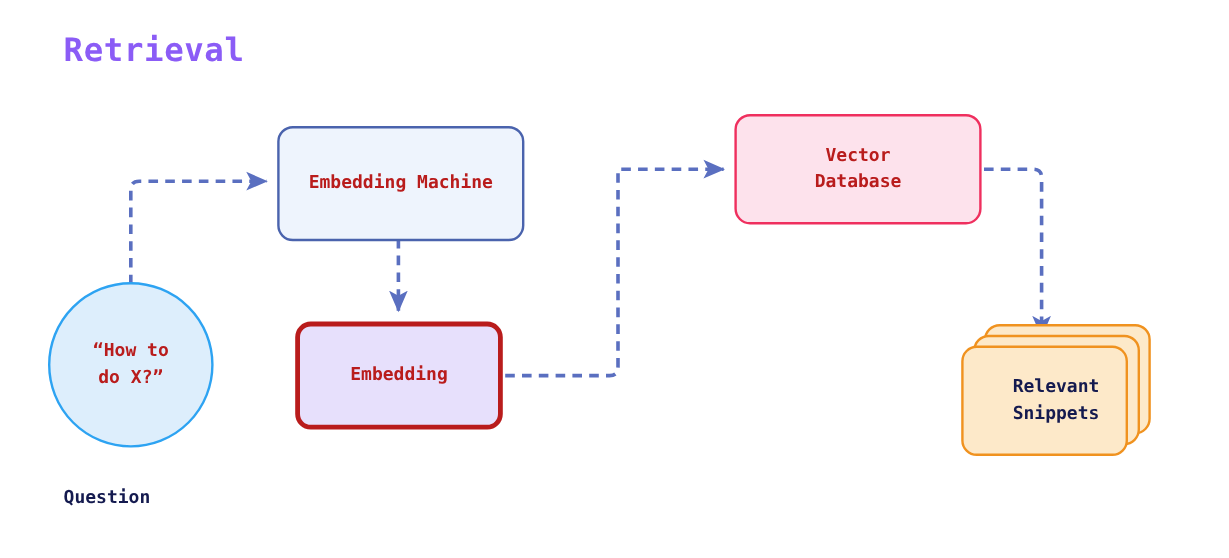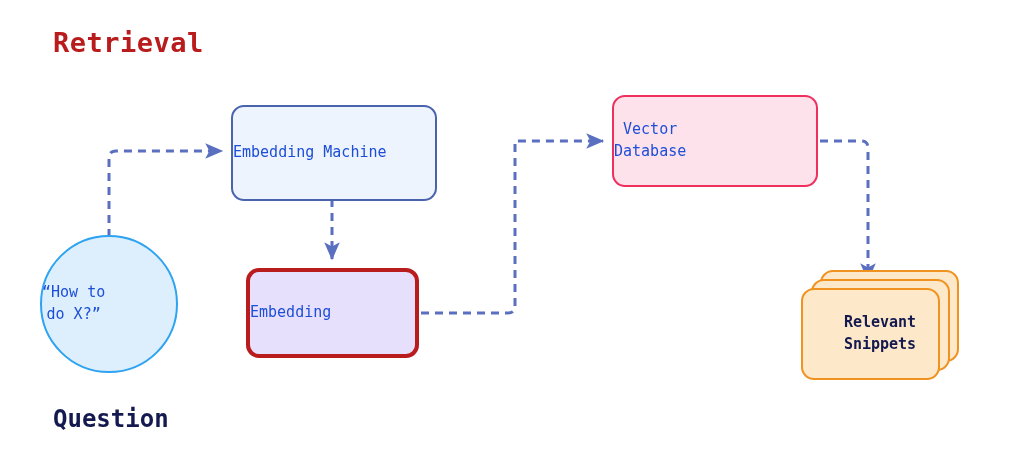--- a/index.html
+++ b/index.html
@@ -22,51 +22,51 @@
     height: 465px;
   }
   .diagram-title {
     position: absolute;
     left: 53px;
     top: 27px;
     font-family: "DejaVu Sans Mono", "Liberation Mono", monospace;
     font-size: 27px;
     font-weight: 700;
     letter-spacing: 0.5px;
-    color: #b91c1c;
+    color: #8b5cf6;
     white-space: nowrap;
   }
   .node {
     position: absolute;
     box-sizing: border-box;
     display: flex;
     align-items: center;
-    justify-content: flex-start;
+    justify-content: center;
     text-align: center;
     font-family: "DejaVu Sans Mono", "Liberation Mono", monospace;
     font-size: 15px;
-    font-weight: 400;
+    font-weight: 700;
     line-height: 1.45;
-    color: #1d4ed8;
+    color: #b91c1c;
     white-space: pre-line;
   }
   
   .node-question {
     left: 40px;
     top: 235px;
     width: 138px;
     height: 138px;
     border-radius: 50%;
     background: #ddeefc;
     border: 2px solid #2da3f2;
   }
   .caption {
     position: absolute;
     font-family: "DejaVu Sans Mono", "Liberation Mono", monospace;
-    font-size: 24px;
+    font-size: 15px;
     font-weight: 700;
     color: #141a4f;
     white-space: nowrap;
   }
   .caption-question {
     left: 53px;
     top: 405px;
   }
   
   .node-embedding-machine {

